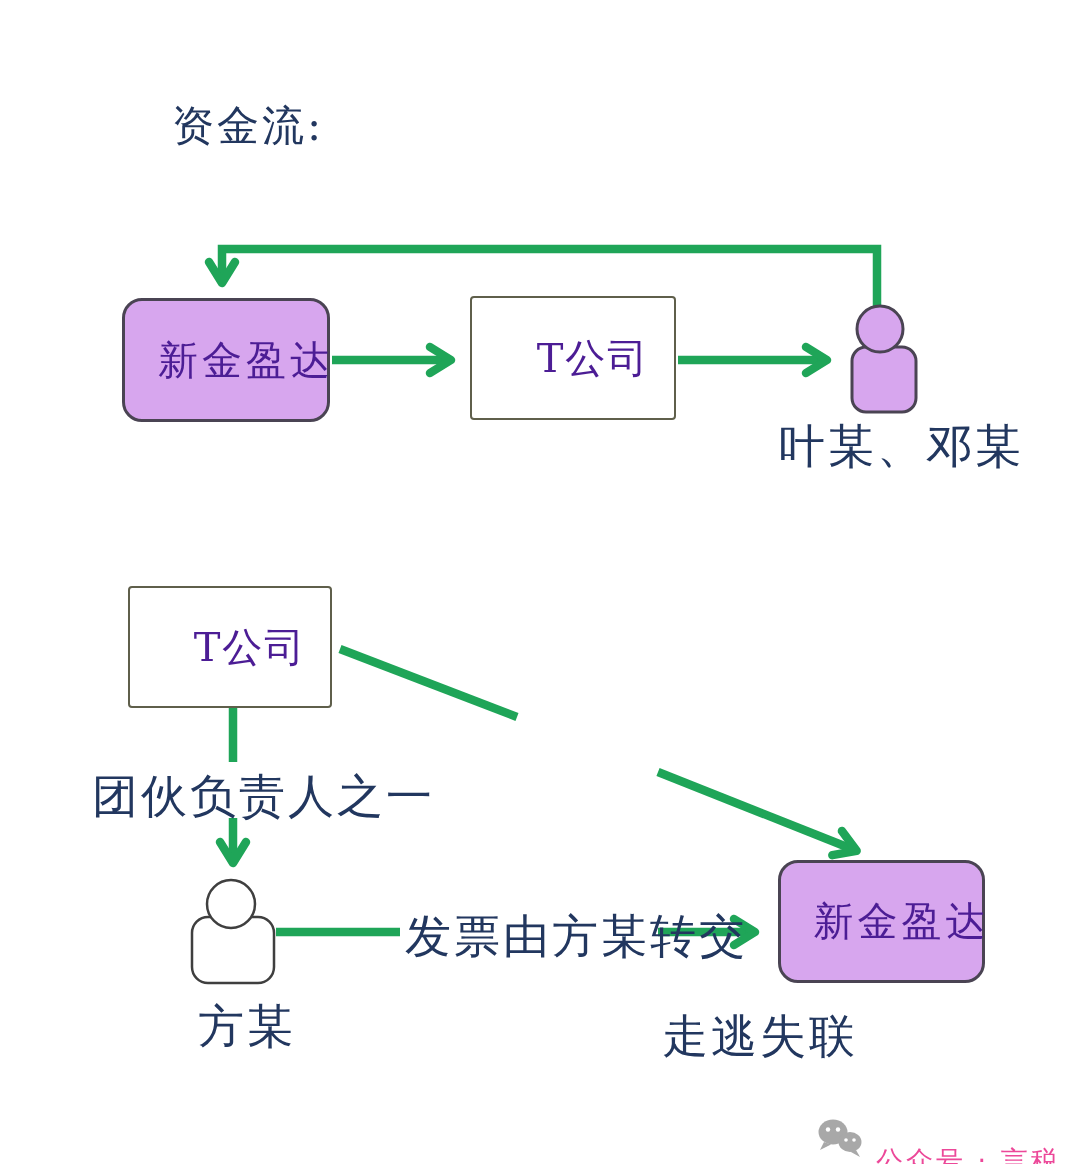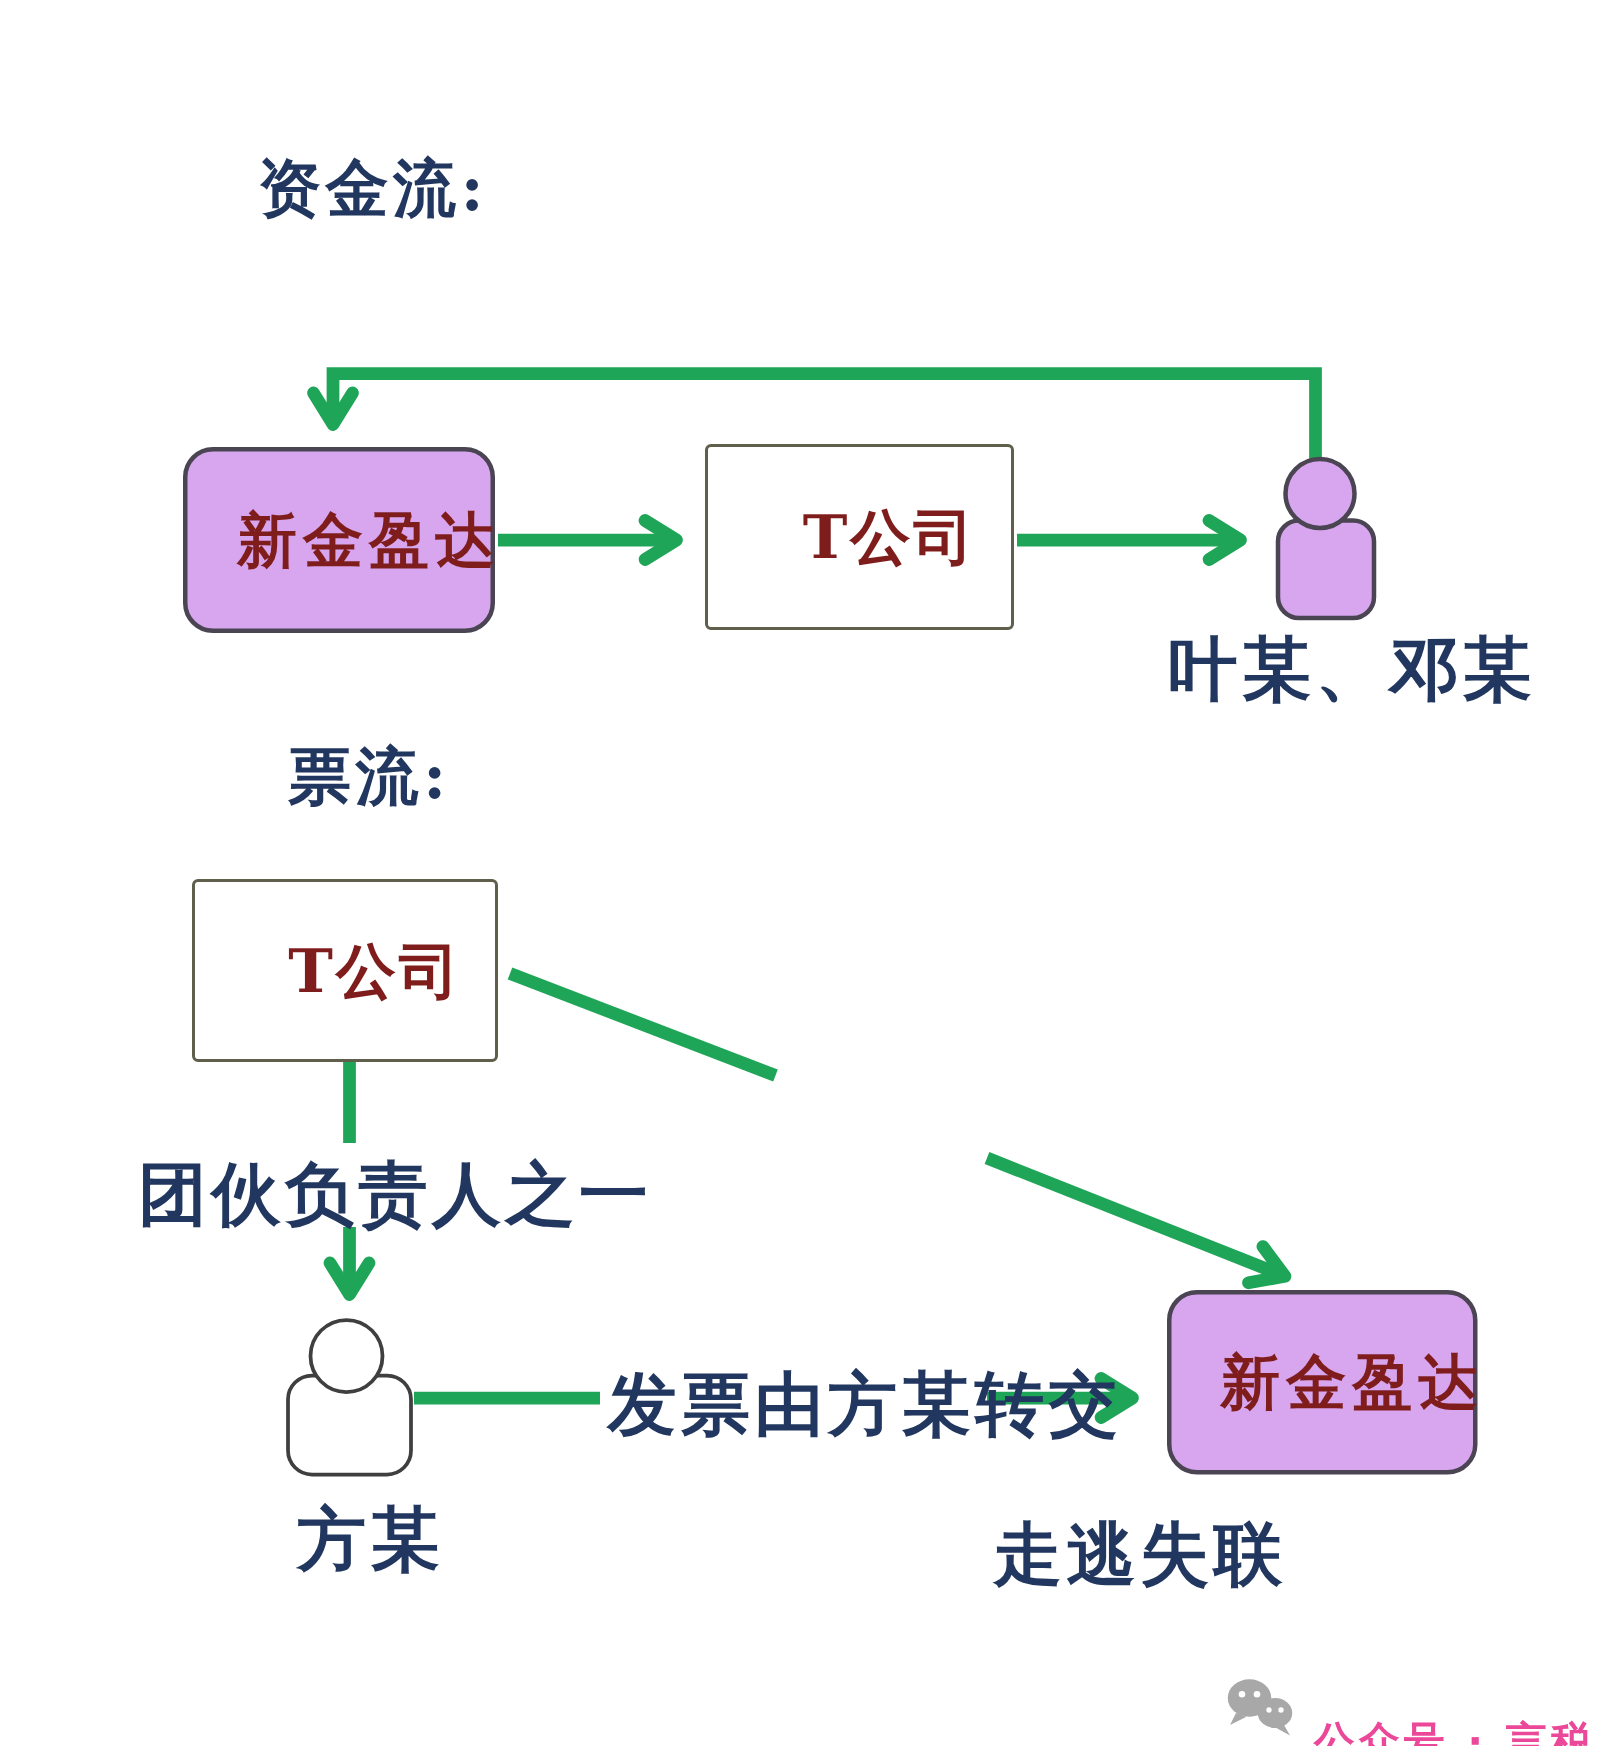--- a/index.html
+++ b/index.html
@@ -3,39 +3,38 @@
 <meta charset="utf-8">
 <style>
   html, body { margin: 0; padding: 0; background: #ffffff; }
   .canvas {
     position: relative;
     width: 1080px;
     height: 1164px;
     background: #ffffff;
     overflow: hidden;
     font-family: "DejaVu Serif", "Liberation Serif", serif;
-    font-weight: bold;
   }
   .layer-svg { position: absolute; left: 0; top: 0; z-index: 1; }
   .abs { position: absolute; z-index: 2; }
   .section-title {
     font-size: 42px;
     color: #22375f;
     letter-spacing: 3px;
     white-space: nowrap;
   }
   .node {
     position: absolute;
     z-index: 2;
     display: flex;
     align-items: center;
     justify-content: center;
     font-size: 40px;
     letter-spacing: 4px;
-    color: #7f1d1d;
+    color: #4c1d95;
     white-space: nowrap;
     box-sizing: border-box;
     padding-left: 40px;
   }
   .node-purple {
     background: #d7a6ee;
     border: 3px solid #4a4453;
     border-radius: 20px;
   }
   .node-white {
@@ -109,21 +108,20 @@
   </svg>
 
   <div class="abs section-title" style="left:172px; top:98px;">资金流:</div>
 
   <div class="node node-purple" style="left:122px; top:298px; width:208px; height:124px;">新金盈达</div>
 
   <div class="node node-white" style="left:470px; top:296px; width:206px; height:124px; letter-spacing:2px;">T公司</div>
 
   <div class="edge-label" style="left:779px; top:416px;">叶某、邓某</div>
 
-  <div class="abs section-title" style="left:192px; top:490px;">票流:</div>
 
   <div class="node node-white" style="left:128px; top:586px; width:204px; height:122px; letter-spacing:2px;">T公司</div>
 
   <div class="edge-label" style="left:92px; top:766px;">团伙负责人之一</div>
 
 
   <div class="edge-label" style="left:405px; top:906px;">发票由方某转交</div>
 
   <div class="edge-label" style="left:198px; top:996px;">方某</div>
 

